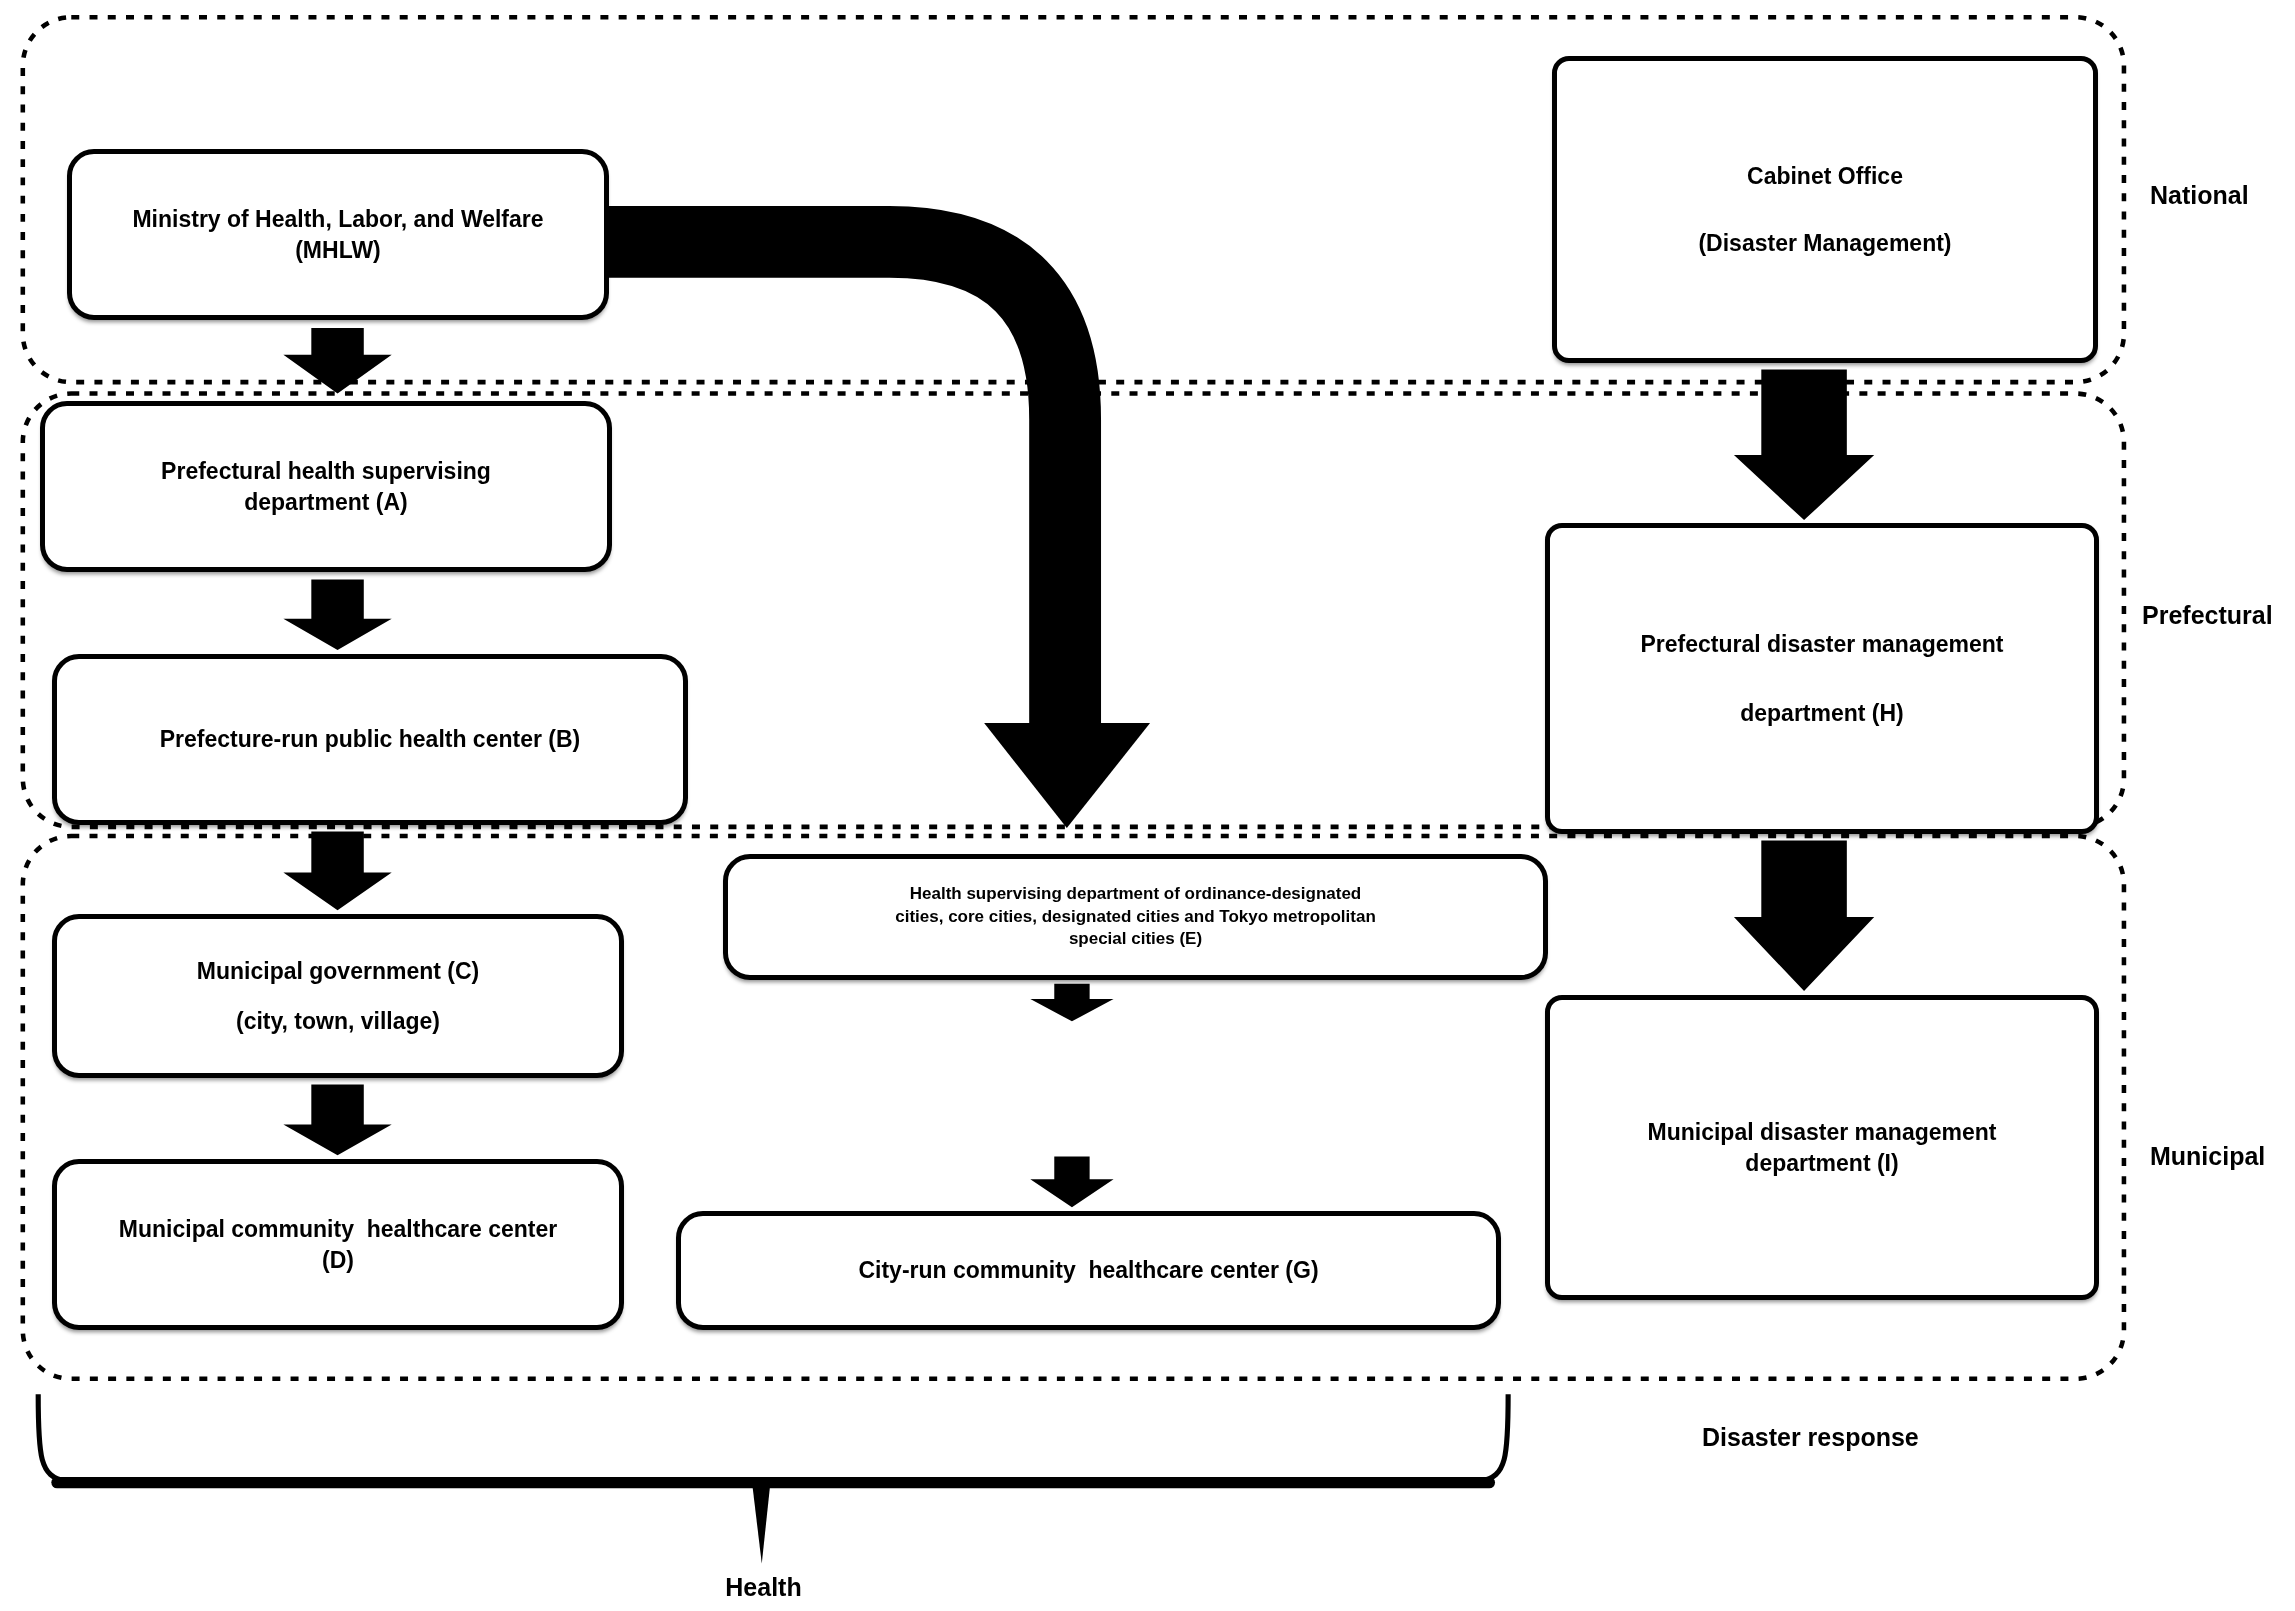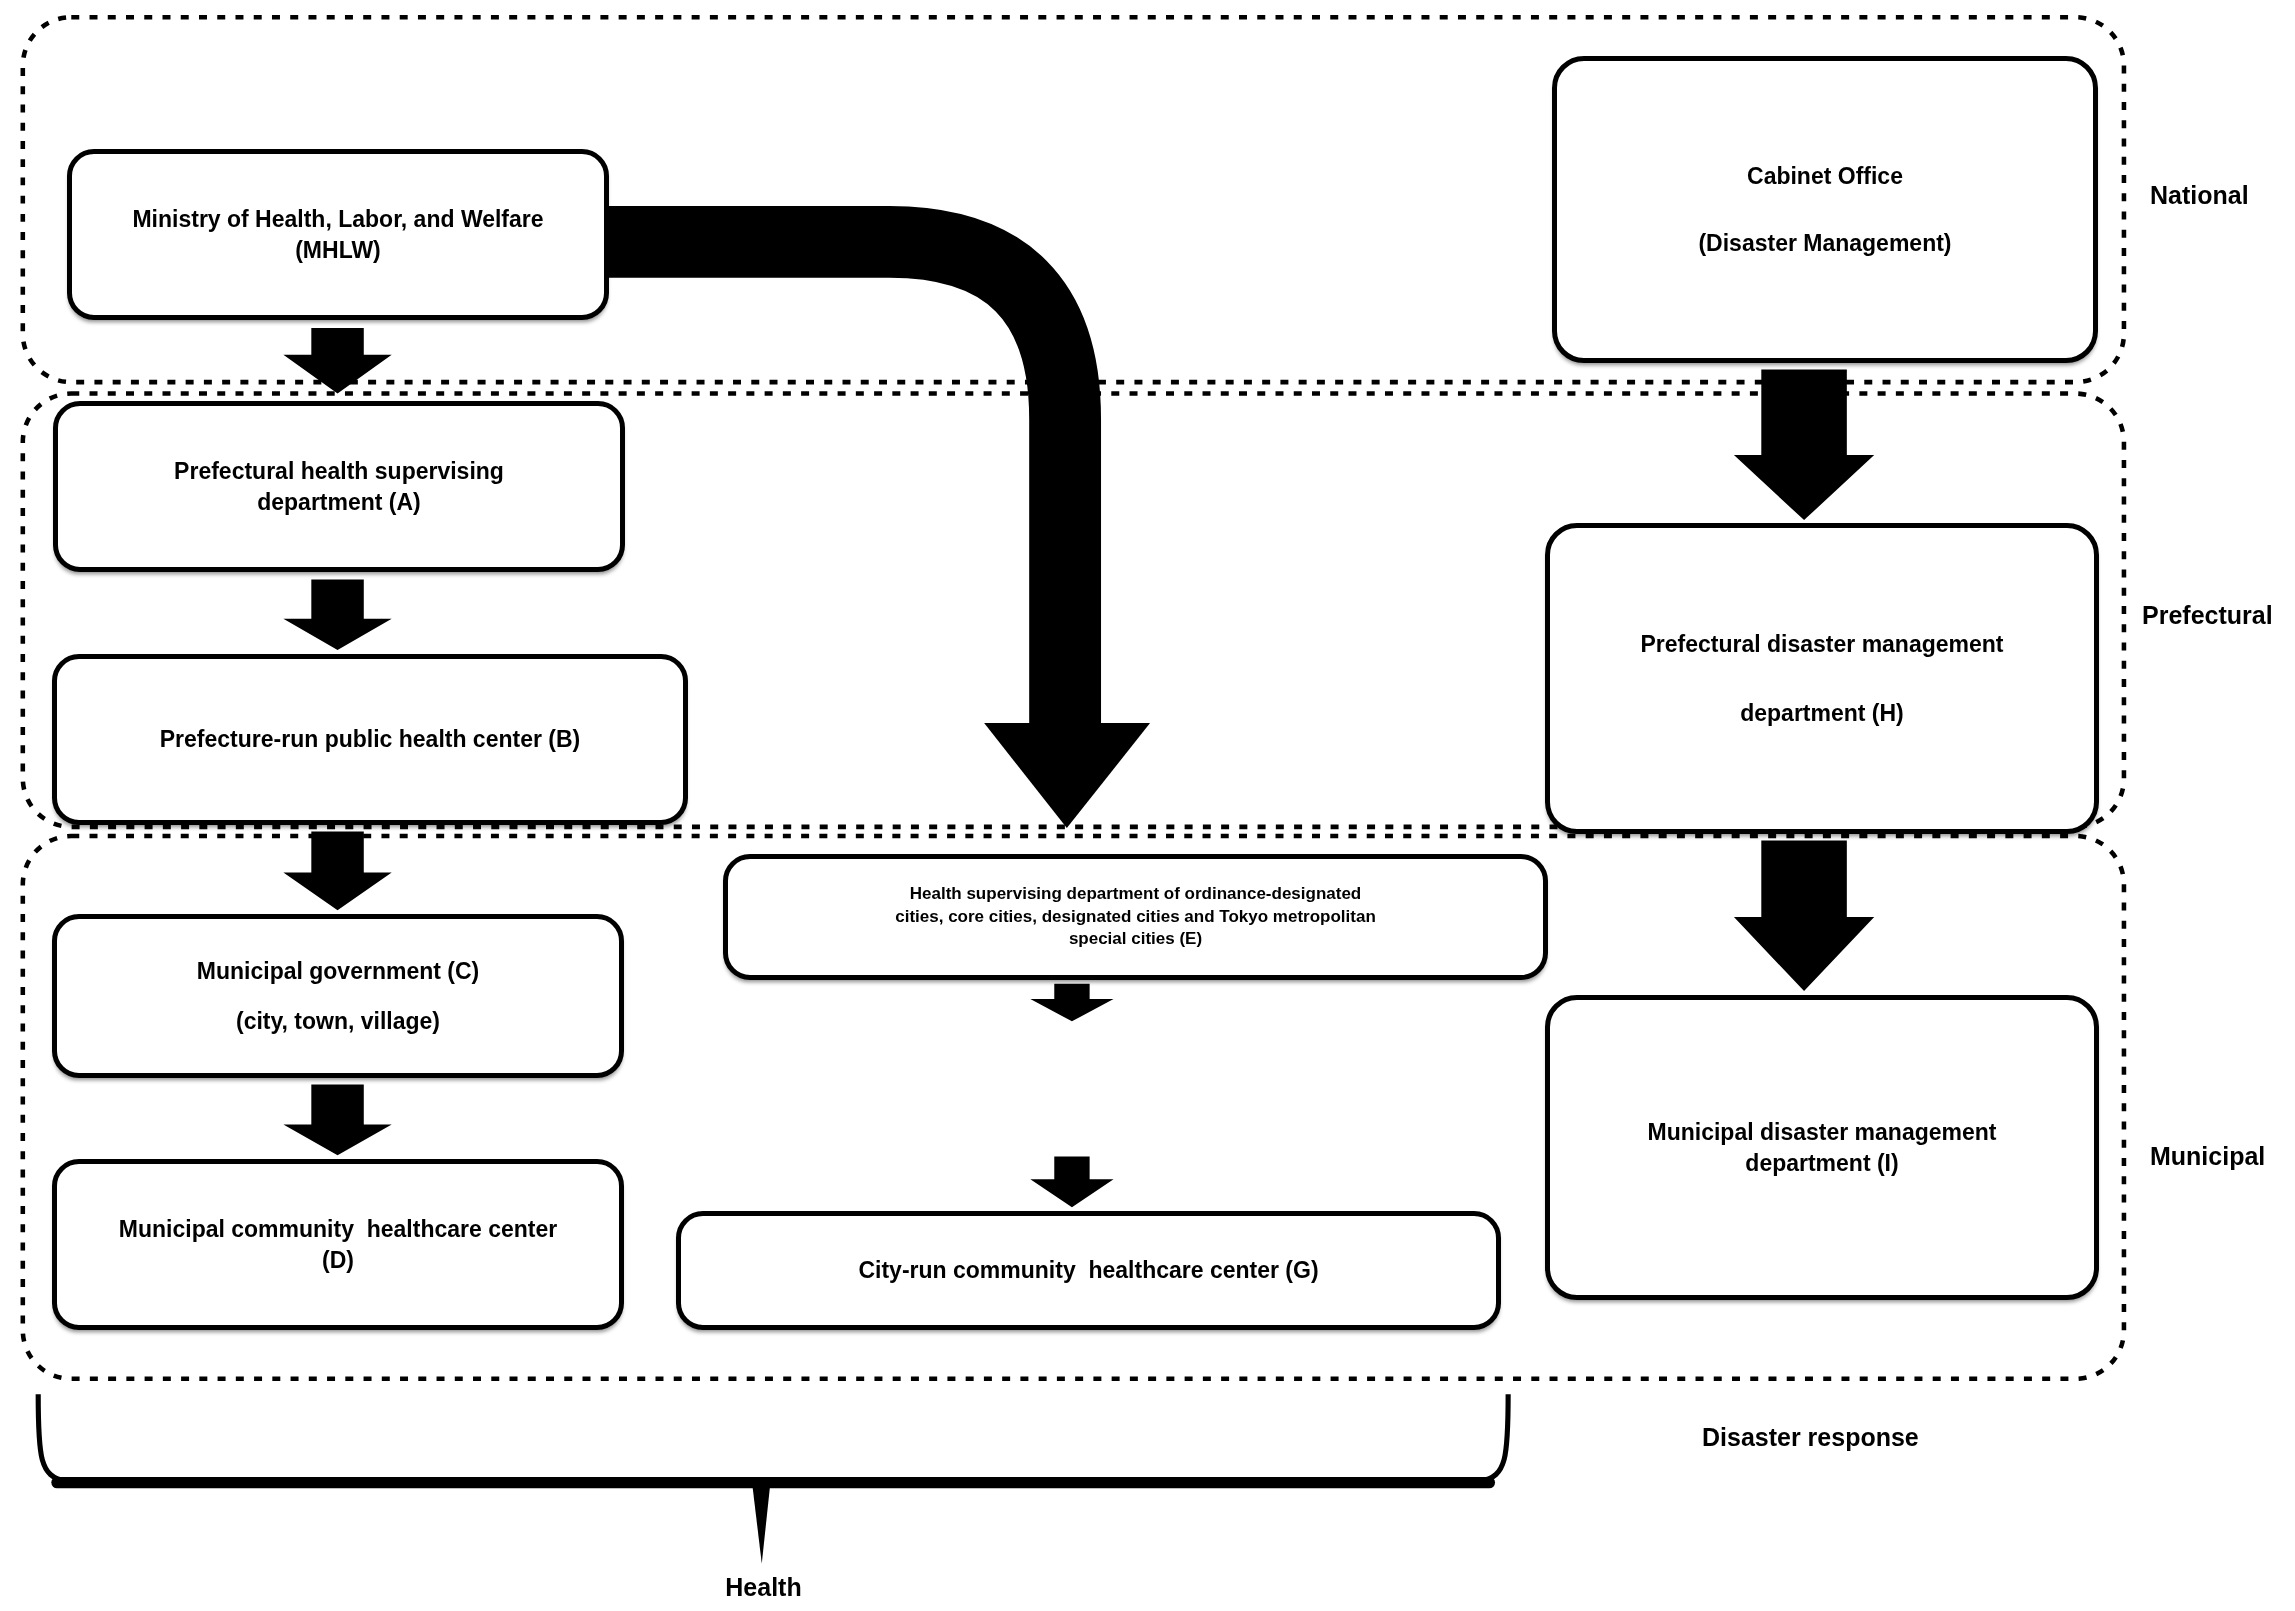--- a/index.html
+++ b/index.html
@@ -24,35 +24,35 @@
     text-align:center;
     font-weight:bold;
     font-size:23px;
     line-height:1.32;
     color:#000000;
     box-sizing:border-box;
     box-shadow:0 4.6px 4px -2.9px rgba(0,0,0,0.45);
     padding:0 17px;
   }
   .node .line{white-space:pre-wrap;}
-  .big-round{border-radius:32px;}
+  .big-round{border-radius:17px;}
   .gap-line{margin-top:36px;}
   .gap-line-sm{margin-top:19.4px;}
   #node-e{font-size:17px;margin-left:47px;}
   .band-label{
     position:absolute;
     font-weight:bold;
     font-size:25px;
     color:#000000;
     white-space:nowrap;
   }
   
   #node-mhlw   {left:67px;  top:149px;  width:542px;  height:171px;}
   #node-cabinet{left:1552px; top:56px;   width:546px;  height:307px;}
-  #node-a      {left:53px;   top:401px;  width:572px; height:171px;}
+  #node-a      {left:40px;   top:401px;  width:572px; height:171px;}
   #node-b      {left:52px;   top:654px; width:636px; height:171px;}
   #node-h      {left:1545px; top:523px;  width:554px;  height:311px;gap:38px;}
   #node-c      {left:52px;   top:914px; width:572px; height:164px;}
   #node-d      {left:52px;   top:1159px; width:572px; height:171px;}
   #node-e      {left:676px; top:854px; width:825px; height:126px;}
   #node-f      {left:683px; top:1025px; width:802px; height:127px;}
   #node-g      {left:676px; top:1211px; width:825px; height:119px;}
   #node-i      {left:1545px; top:995px; width:554px;  height:305px;}
   
   #label-national   {left:2150px; top:181px;}

